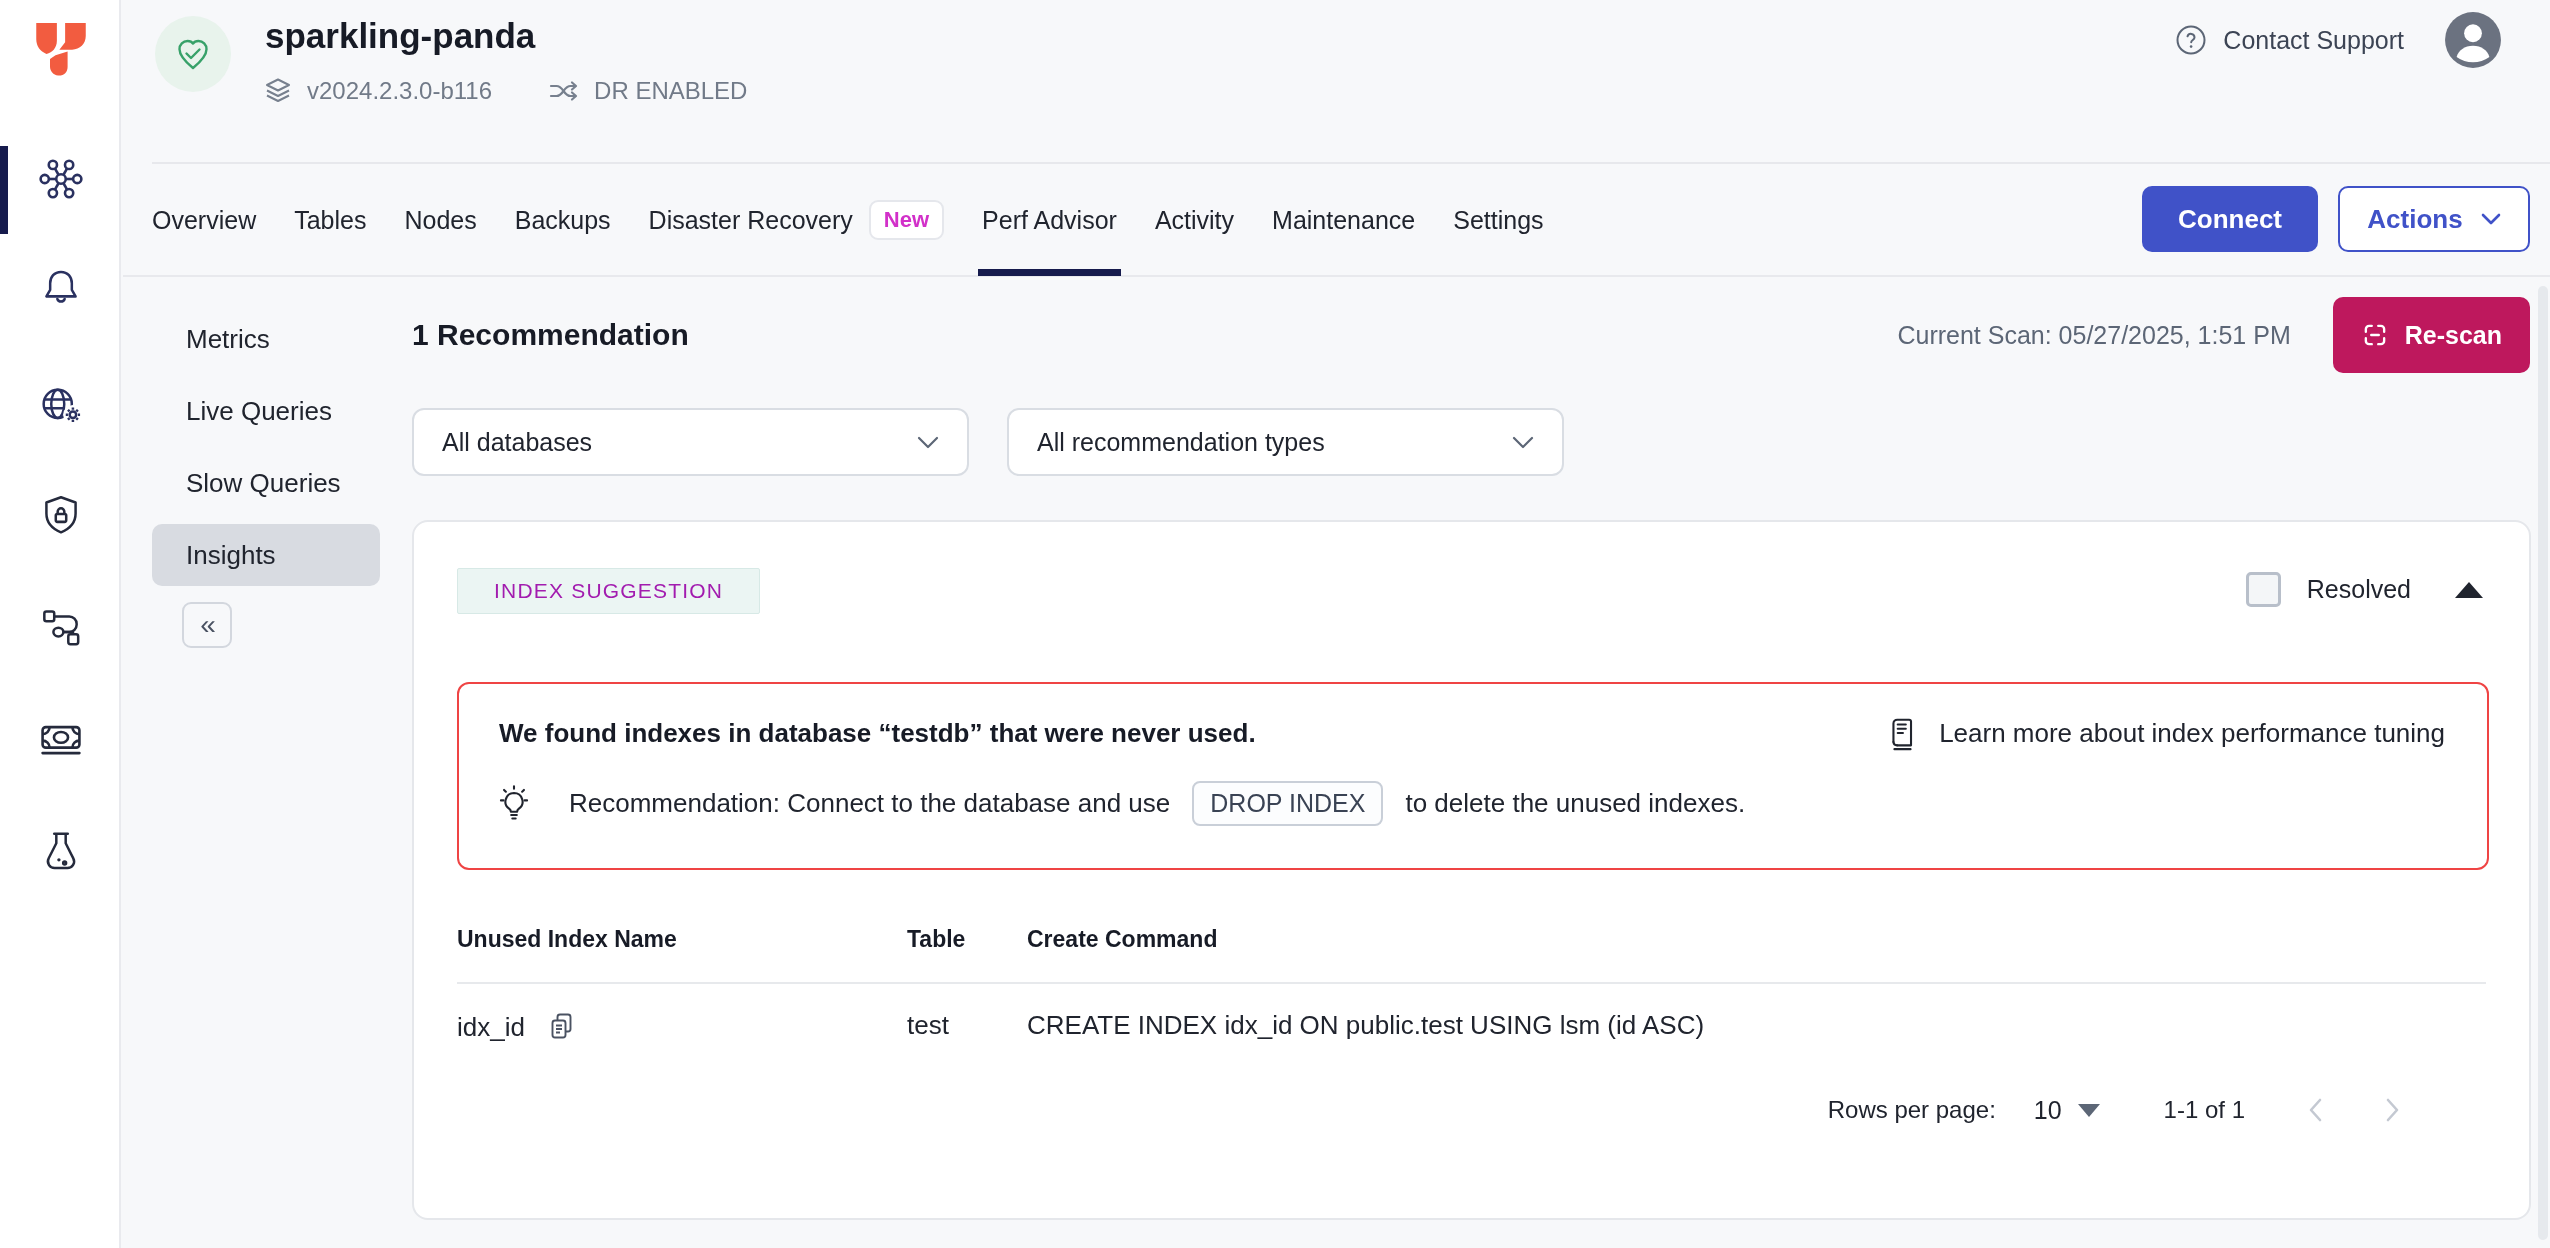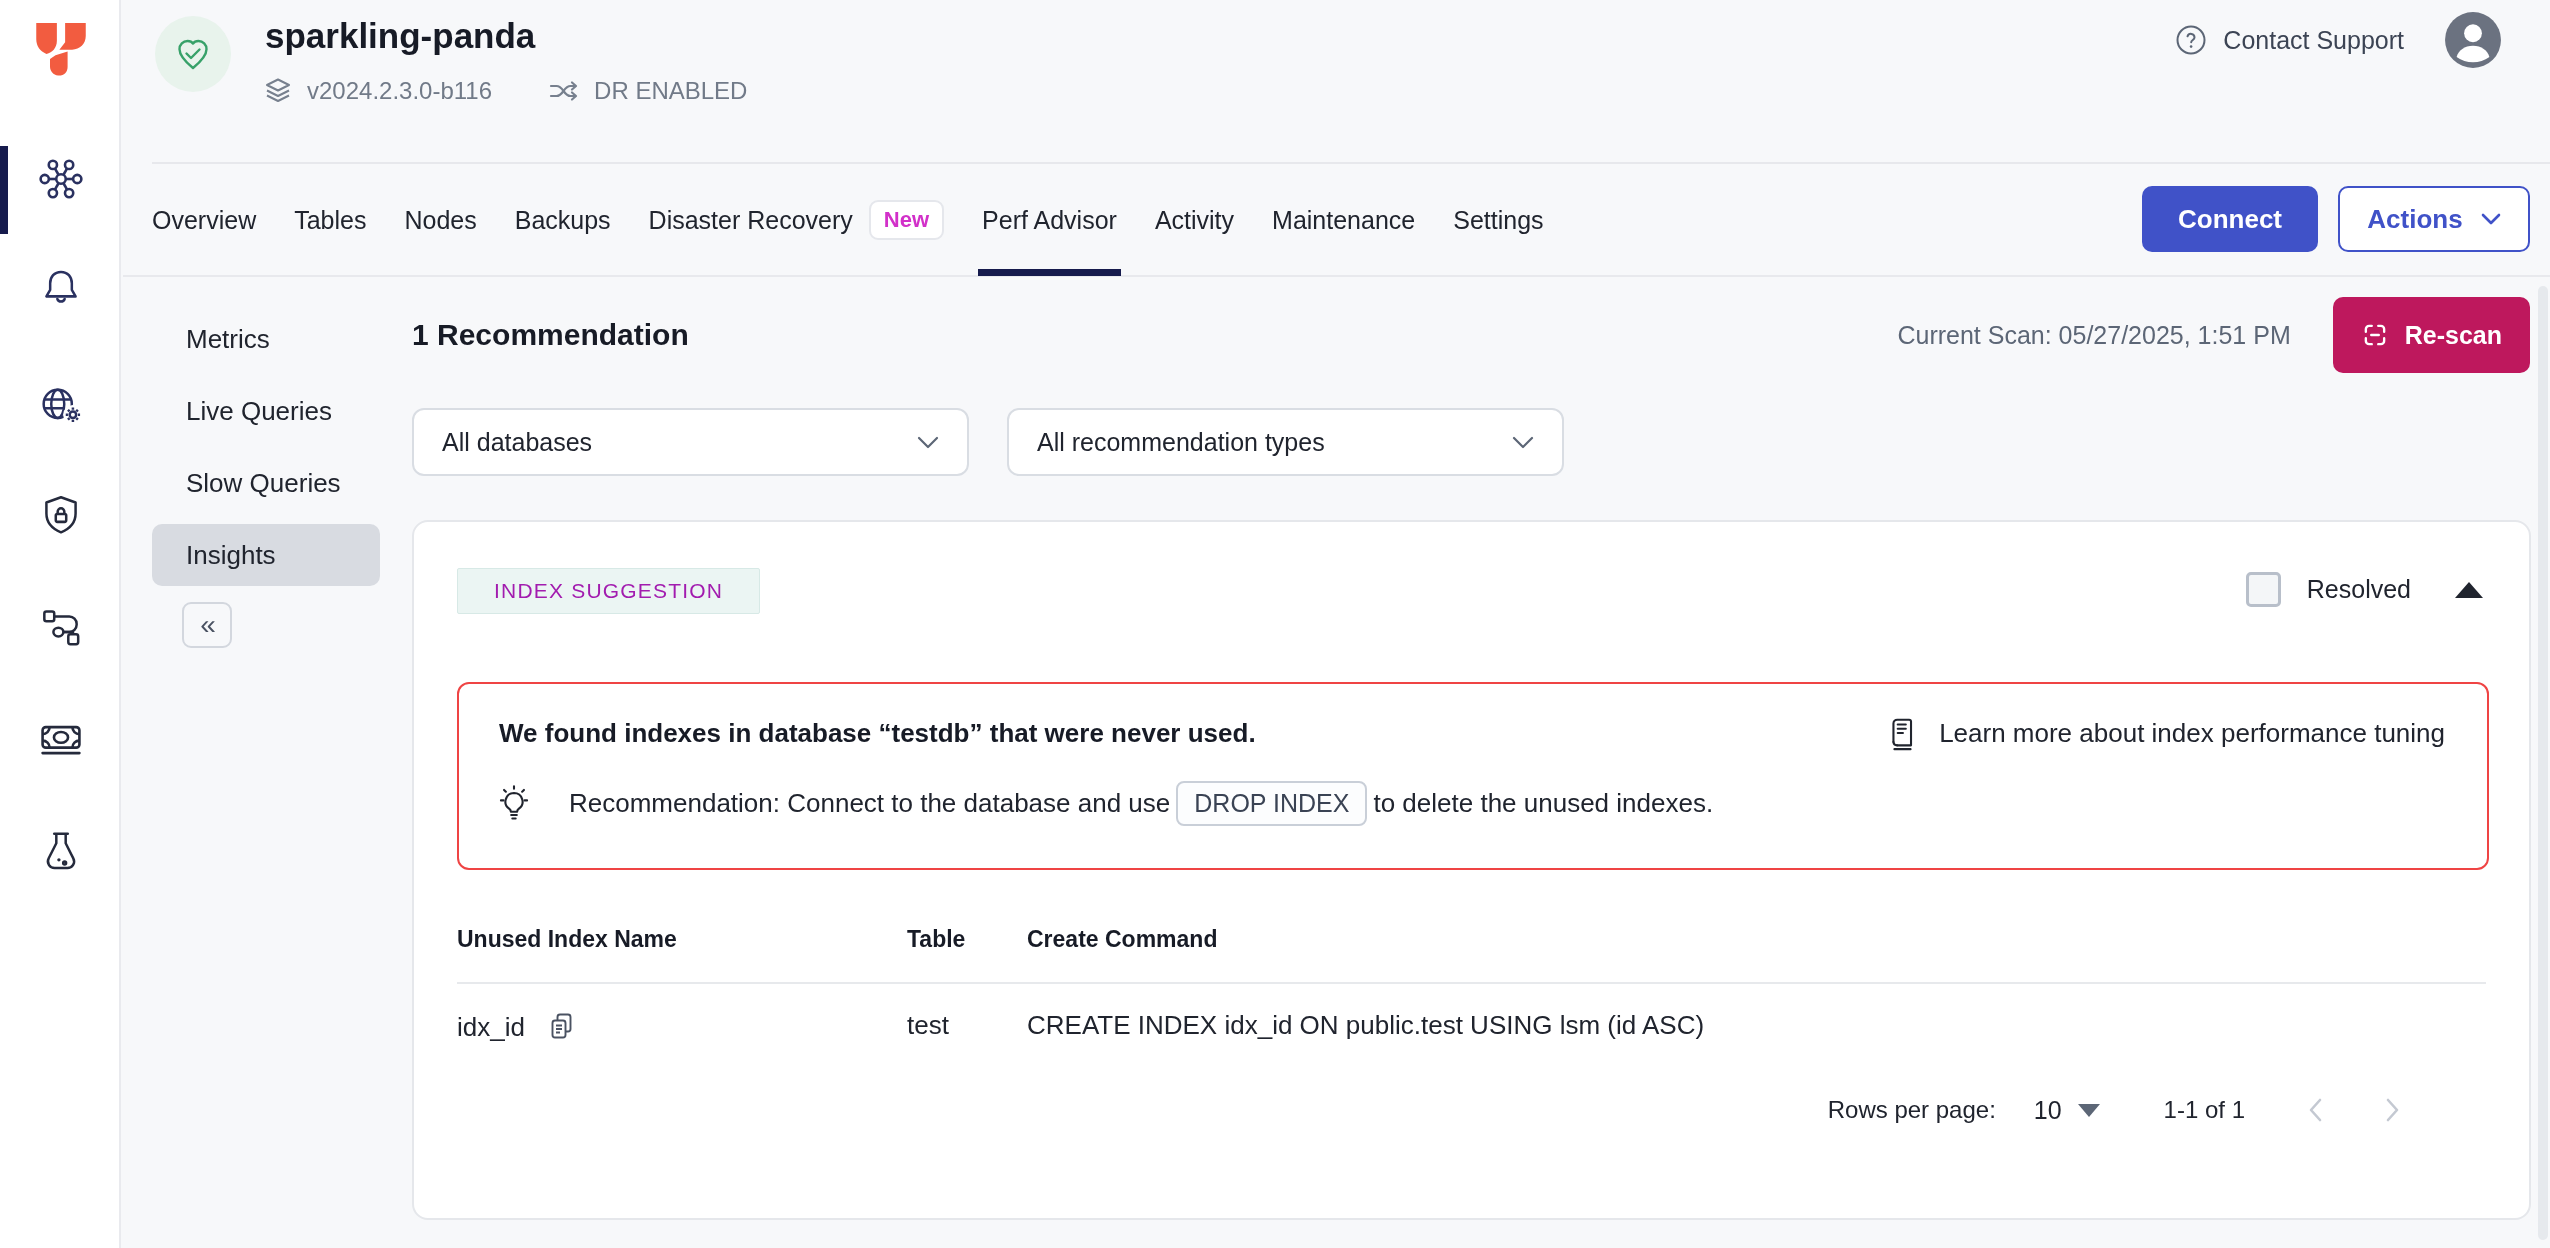--- a/index.html
+++ b/index.html
@@ -81,21 +81,21 @@
     border-bottom:16px solid #20242E; margin-left:44px; cursor:pointer; }
 
   .info-panel { position:absolute; left:43px; top:160px; right:40px; height:188px;
     border:2px solid #ef4444; border-radius:12px; background:#fff; }
   .msg-row { position:absolute; left:40px; top:30px; right:42px; display:flex; align-items:center; }
   .finding { font-size:26px; font-weight:600; color:#171B26; }
   .finding b { font-weight:800; }
   .learn-more { margin-left:auto; display:flex; align-items:center; gap:18px; font-size:26px; color:#20242E; cursor:pointer; white-space:nowrap; }
   .rec-row { position:absolute; left:34px; top:96px; display:flex; align-items:center; font-size:26px; color:#20242E; }
   .rec-row .txt { margin-left:34px; }
-  .code-chip { margin:0 6px; padding:6px 16px; border:2px solid #C9CFD8; border-radius:8px;
+  .code-chip { margin:0 22px; padding:6px 16px; border:2px solid #C9CFD8; border-radius:8px;
     background:#FCFDFE; font-size:25px; color:#3A4354; }
 
   .tbl-head { position:absolute; left:43px; right:43px; top:404px; height:36px; font-size:23px; font-weight:700; color:#171B26; }
   .c1 { position:absolute; left:0; top:0; }
   .c2 { position:absolute; left:450px; top:0; }
   .c3 { position:absolute; left:570px; top:0; }
   .tbl-divider { position:absolute; left:43px; right:43px; top:460px; height:2px; background:#E7E9EC; }
   .tbl-row { position:absolute; left:43px; right:43px; top:488px; height:60px; font-size:26px; color:#20242E; }
   .idx-cell { display:flex; align-items:center; gap:22px;text-align:right; }
   .copy-btn { cursor:pointer; }

